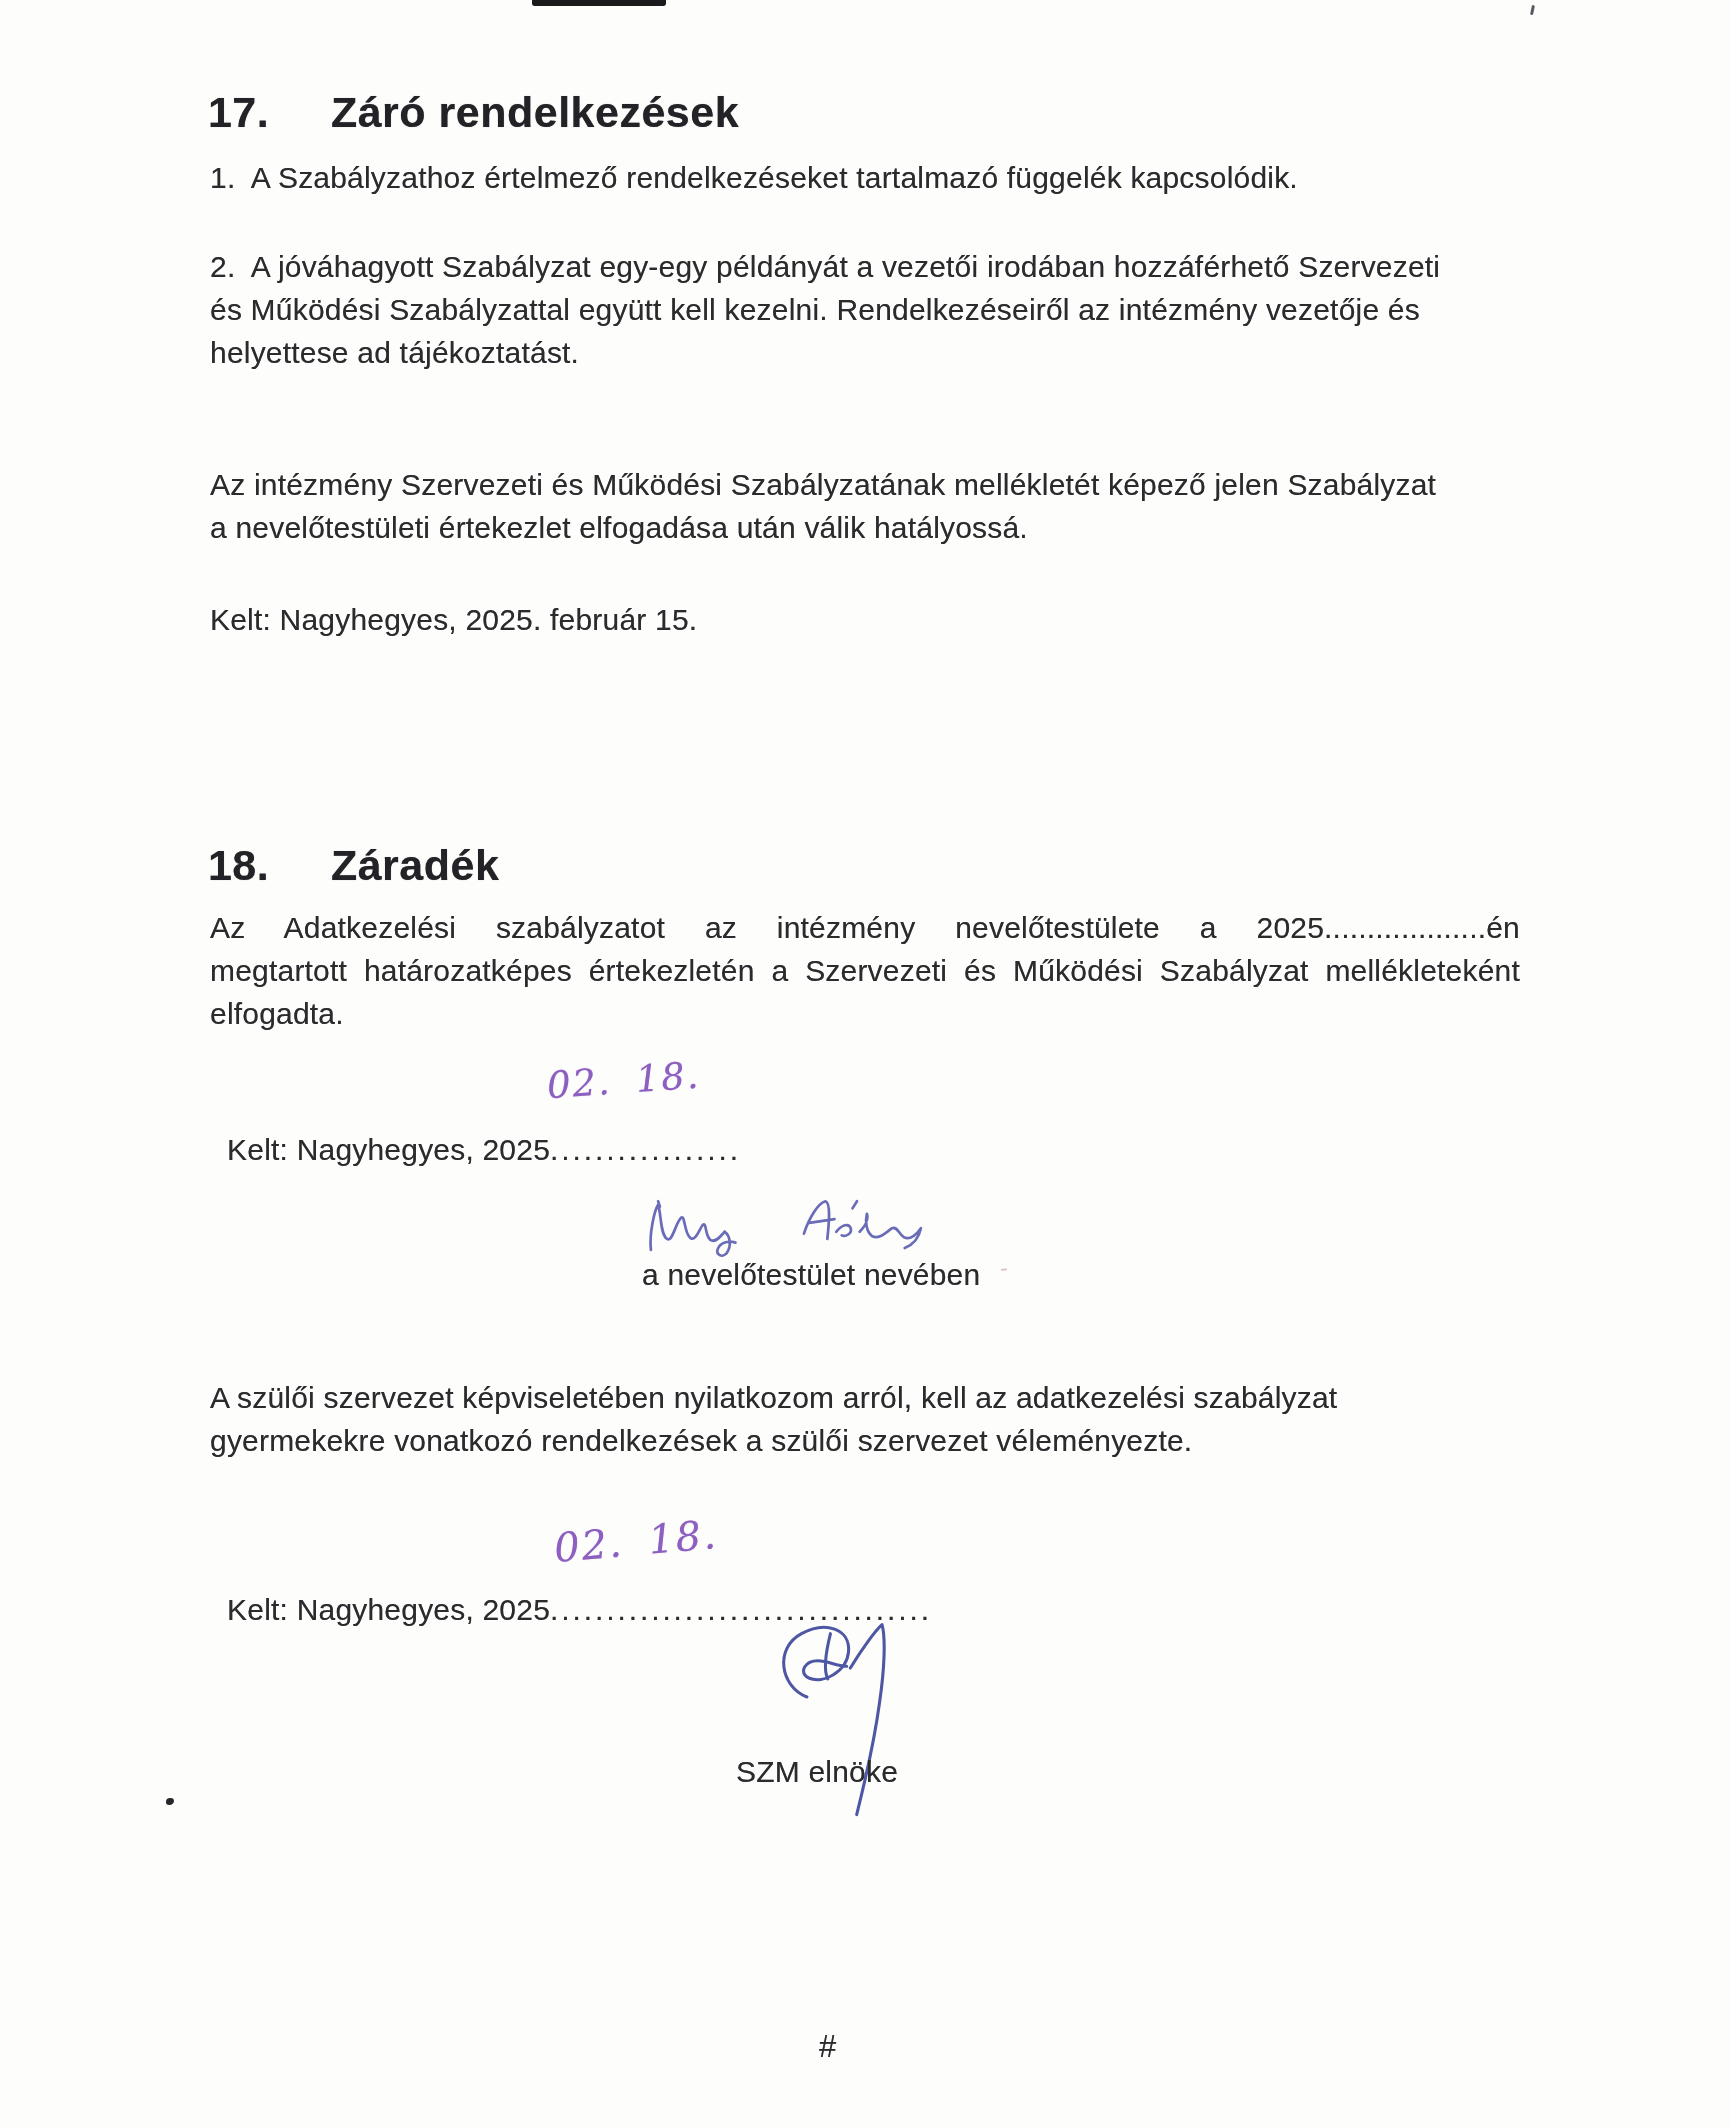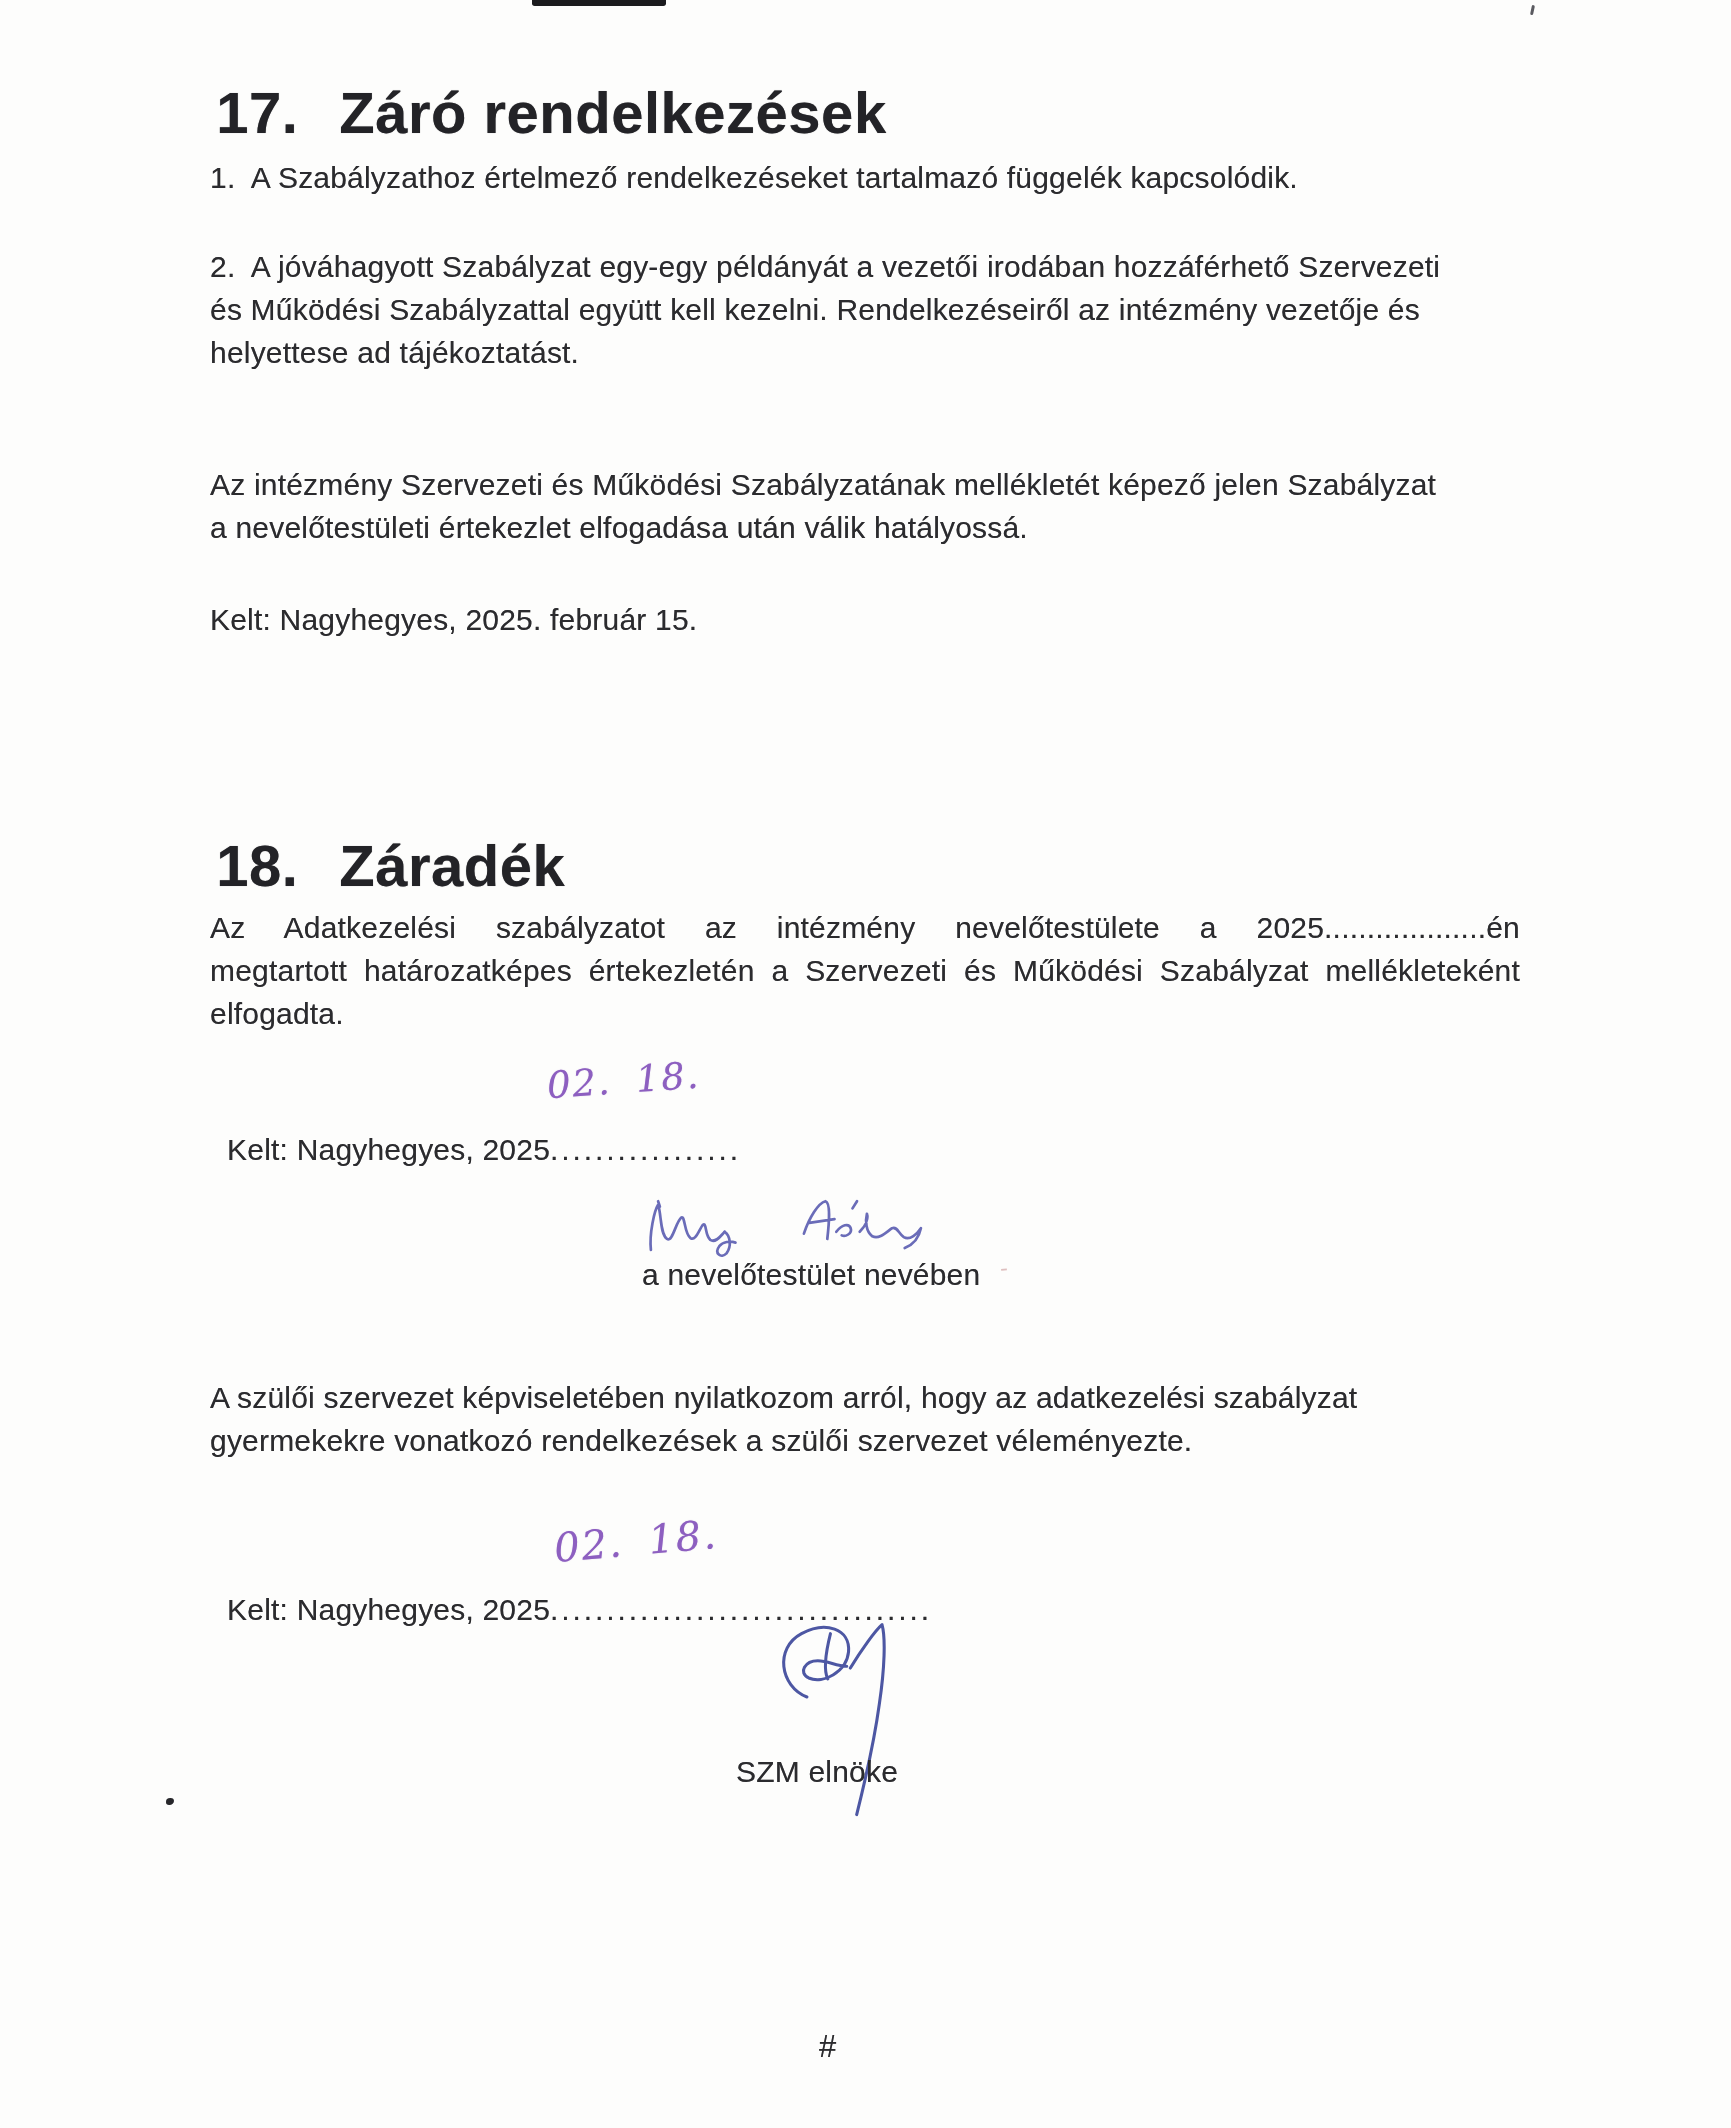--- a/index.html
+++ b/index.html
@@ -20,21 +20,21 @@
   .line{white-space:pre;}
   .block{display:block;}
   .just{
     white-space:normal;
     width:1310px;
     text-align:justify;
     text-align-last:justify;
   }
   .heading{
     font-weight:bold;
-    font-size:58px;
+    font-size:43px;
     line-height:51px;
     letter-spacing:0.5px;
     color:#232327;
     text-shadow:0 0 0.7px rgba(25,25,30,0.6);
     white-space:pre;
   }
   .hnum{display:inline-block;width:123px;}
   .dots{letter-spacing:2.9px;}
   .hw{
     position:absolute;
@@ -103,21 +103,21 @@
   <path stroke-width="3" d="M24,8 L26,14 M16,62 C14,44 20,18 24,12 C28,24 26,44 34,50 C40,54 44,30 50,26 C54,24 53,44 60,49 C66,53 70,38 74,34 C78,32 76,46 82,51 C88,55 94,46 98,42" stroke="#6a6cb8"></path>
   <path stroke-width="3" d="M98,42 C104,46 106,58 100,66 C94,72 86,66 92,58 C96,53 104,52 110,54" stroke="#6a6cb8"></path>
   <path stroke-width="3" d="M186,44 C192,26 202,10 210,8 C216,10 214,32 212,50 M192,32 L220,28" stroke="#6a6cb8"></path>
   <path stroke-width="3" d="M222,42 C228,34 236,32 238,38 C240,44 232,48 228,46 M240,16 L245,8 M248,42 C254,36 258,28 256,22 C254,30 255,42 262,47 C270,51 278,42 284,38 C290,36 291,44 297,48 C304,52 312,44 316,38 C314,48 308,56 298,60" stroke="#6a6cb8"></path>
 </svg>
 
 <div class="abs txt line" style="left:642px;top:1253px;">a nevelőtestület nevében</div>
 <div class="abs dash-pink" style="color:#cf9f9f;">-</div>
 
 <div class="abs txt" style="left:210px;top:1376px;">
-  <span class="block line">A szülői szervezet képviseletében nyilatkozom arról, hogy az adatkezelési szabályzat</span>
+  <span class="block line">A szülői szervezet képviseletében nyilatkozom arról, kell az adatkezelési szabályzat</span>
   <span class="block line">gyermekekre vonatkozó rendelkezések a szülői szervezet véleményezte.</span>
 </div>
 
 <div class="abs txt line" style="left:210px;top:1545px;">
   <span>Kelt: Nagyhegyes, 2025</span><span class="dots">..................................</span>
   <span class="hw" style="left:344px;top:-22px;color:#8d5fc0;font-size:40px;transform:rotate(-5deg);">02. 18.</span>
 </div>
 
 <svg class="sig" style="left:767px;top:1621px;" width="145" height="199" viewBox="0 0 160 220">
   <path stroke-width="3.4" d="M44,84 C14,72 8,30 38,14 C64,0 92,8 90,34 C88,56 62,70 46,63 C34,57 42,44 56,44 C68,44 76,50 88,50" stroke="#4d57a3"></path>

